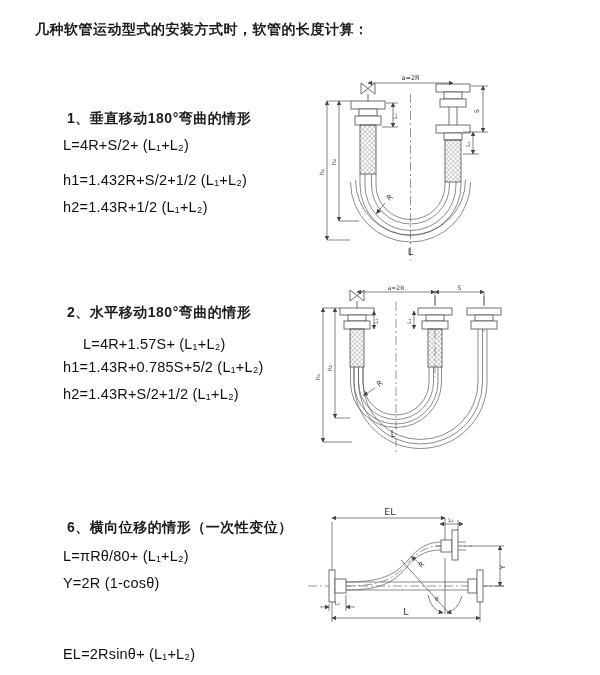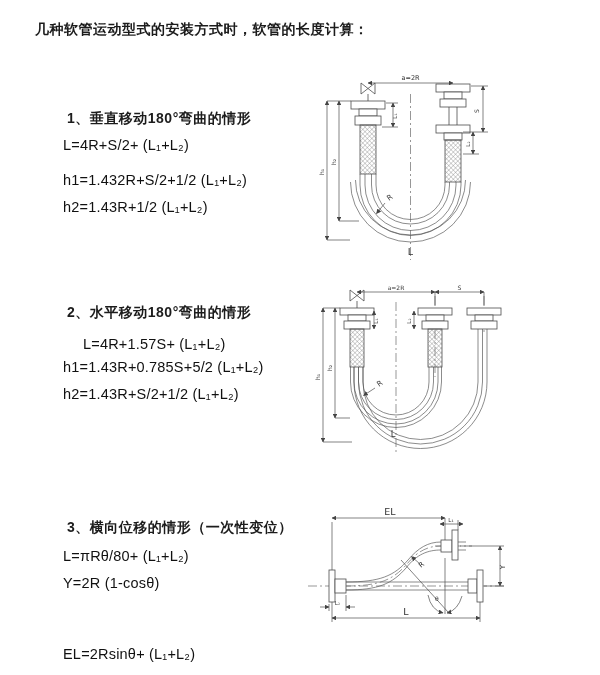--- a/index.html
+++ b/index.html
@@ -175,21 +175,21 @@
         <text x="98.5" y="39" font-size="5.5" text-anchor="middle" transform="rotate(-90 98.5 39)">L₂</text>
 
         <path class="dim" d="M63,106 L51.5,113.5" marker-end="url(#mA2)"></path>
         <text x="67" y="105" font-size="7.5" transform="rotate(-35 67 105)">R</text>
 
         <text x="81" y="155" font-size="8.5" text-anchor="middle" fill="#222">L</text>
       </g>
     </svg>
   </div>
 
-  <div class="sec-heading" style="left:44px;top:519px;">3、横向位移的情形（一次性变位）</div>
+  <div class="sec-heading" style="left:44px;top:519px;">6、横向位移的情形（一次性变位）</div>
   <div class="formula" style="left:63px;top:548px;">L=πRθ/80+ (L₁+L₂)</div>
   <div class="formula" style="left:63px;top:575px;">Y=2R (1-cosθ)</div>
   <div class="formula" style="left:63px;top:602px;margin-top:44px;">EL=2Rsinθ+ (L₁+L₂)</div>
 
   <div class="diagram" style="left:300px;top:500px;">
     <svg width="300" height="145" viewBox="0 0 300 145">
       <defs>
         <marker id="mA3" viewBox="0 0 10 10" refX="9" refY="5" markerWidth="7" markerHeight="7" orient="auto-start-reverse">
           <path d="M0,0 L10,5 L0,10 z" fill="#444"></path>
         </marker>

